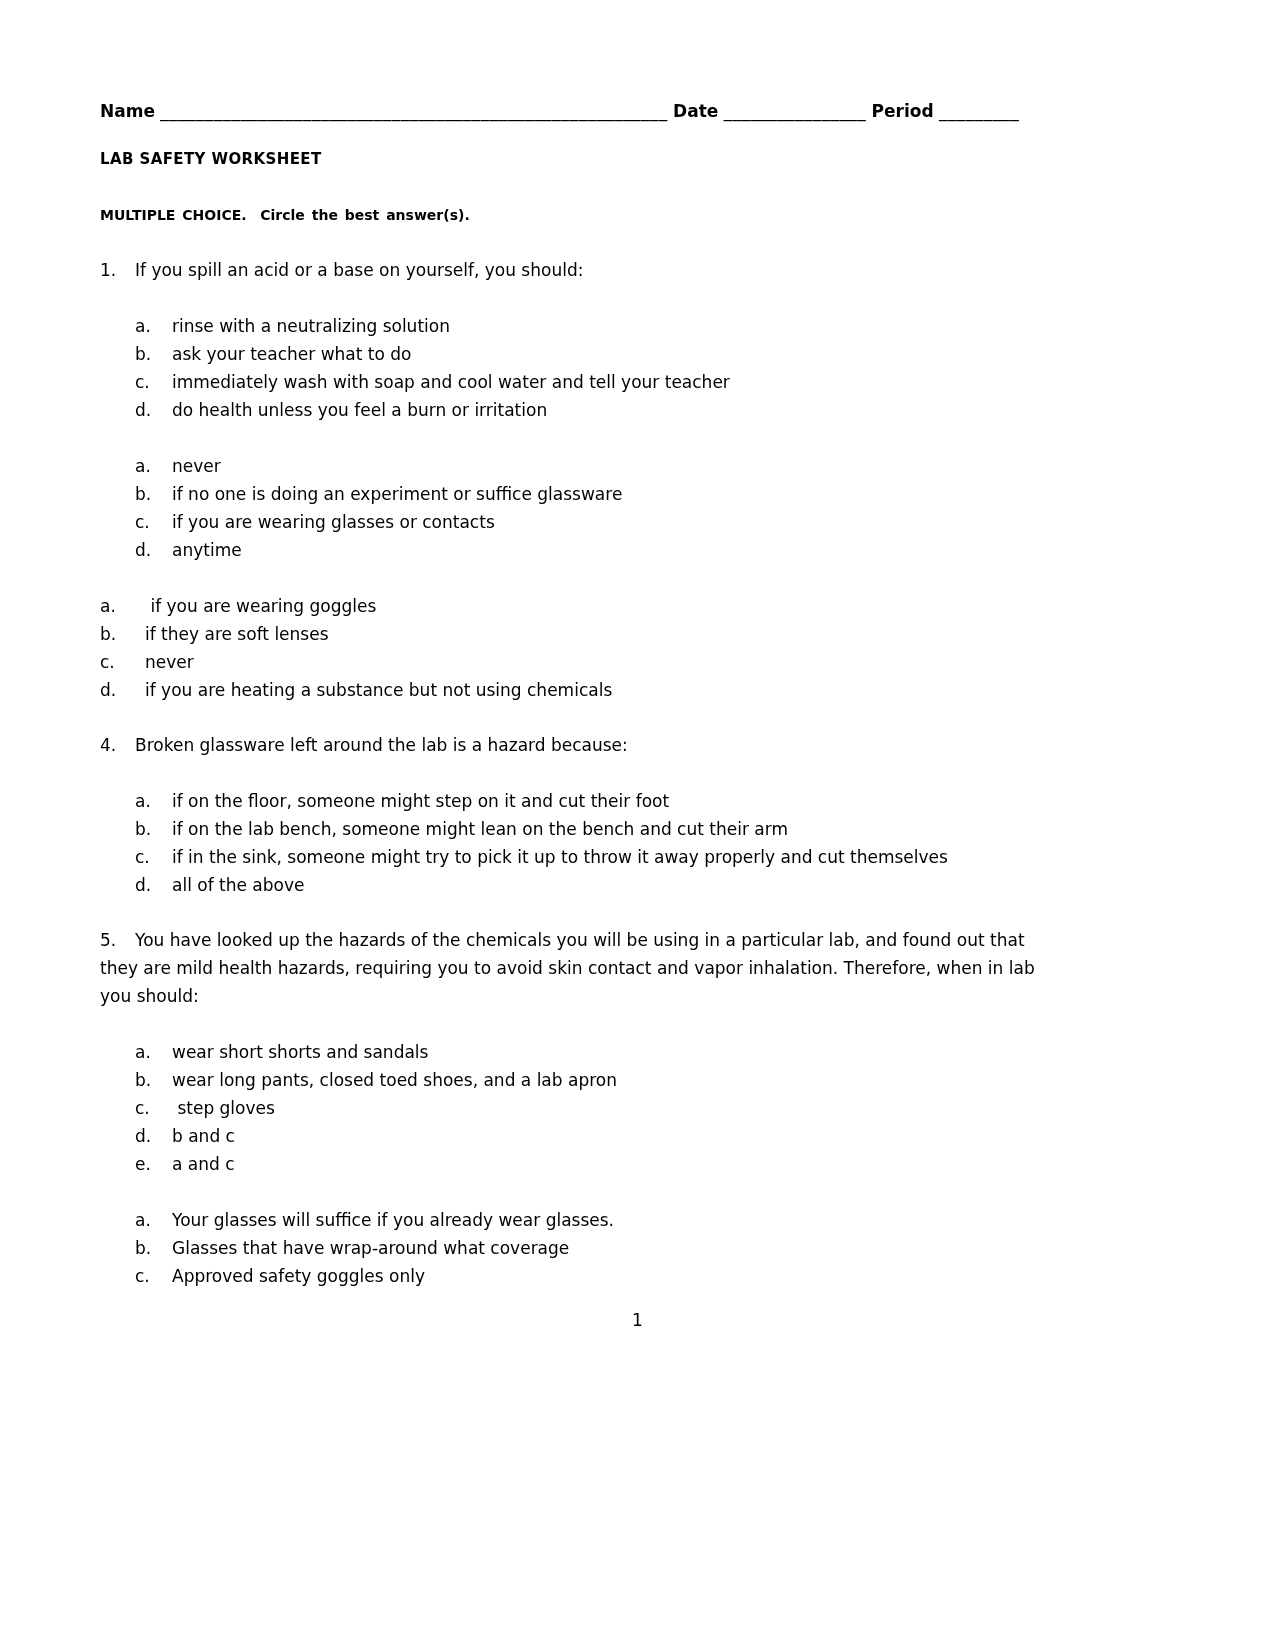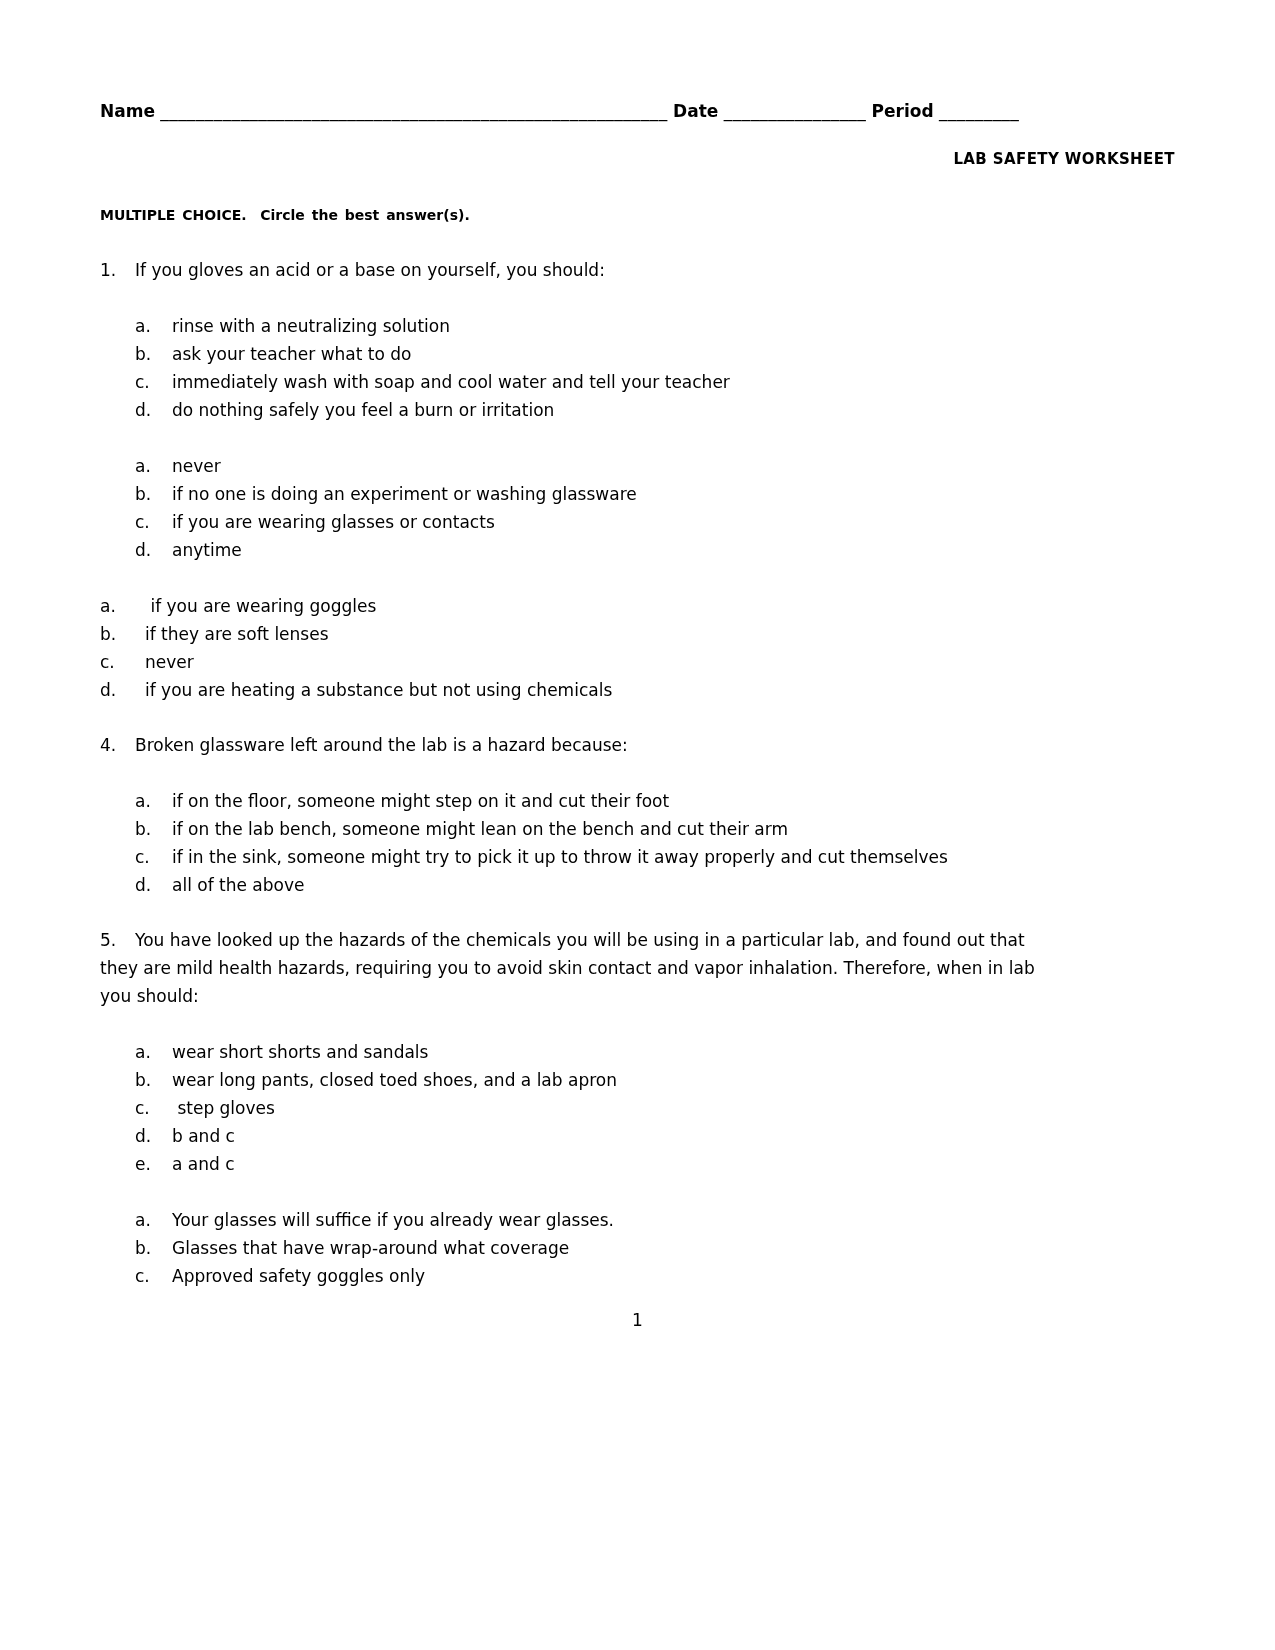--- a/index.html
+++ b/index.html
@@ -14,21 +14,21 @@
     color: #000000;
     background: #ffffff;
     overflow: hidden;
     position: relative;
   }
   .header-line { white-space: nowrap; }
   .header-line .lbl { font-weight: bold; }
   .blank { letter-spacing: 0.4px; }
   .title {
     margin-top: 24px;
-    text-align: right;
+    text-align: left;
     font-weight: bold;
     font-size: 15px;
     line-height: 20px;
     letter-spacing: 0.4px;
   }
   .instructions {
     margin-top: 32px;
     font-weight: bold;
     font-size: 14px;
     line-height: 28px;
@@ -59,49 +59,49 @@
     <span class="lbl">Period</span>
     <span class="blank">_________</span>
   </div>
 
   <div class="title">LAB SAFETY WORKSHEET</div>
 
   <div class="instructions">MULTIPLE CHOICE.  Circle the best answer(s).</div>
 
   <div id="questions">
       <div class="question">
-        <div class="q-line"><span class="q-num">1.</span><span class="q-text">If you gloves an acid or a base on yourself, you should:</span></div>
+        <div class="q-line"><span class="q-num">1.</span><span class="q-text">If you spill an acid or a base on yourself, you should:</span></div>
         <div class="options">
           <div class="option">
             <span class="opt-letter">a.</span>
             <span class="opt-text">rinse with a neutralizing solution</span>
           </div>
           <div class="option">
             <span class="opt-letter">b.</span>
             <span class="opt-text">ask your teacher what to do</span>
           </div>
           <div class="option">
             <span class="opt-letter">c.</span>
             <span class="opt-text">immediately wash with soap and cool water and tell your teacher</span>
           </div>
           <div class="option">
             <span class="opt-letter">d.</span>
-            <span class="opt-text">do nothing safely you feel a burn or irritation</span>
+            <span class="opt-text">do health unless you feel a burn or irritation</span>
           </div>
         </div>
       </div>
       <div class="question">
         <div class="options">
           <div class="option">
             <span class="opt-letter">a.</span>
             <span class="opt-text">never</span>
           </div>
           <div class="option">
             <span class="opt-letter">b.</span>
-            <span class="opt-text">if no one is doing an experiment or washing glassware</span>
+            <span class="opt-text">if no one is doing an experiment or suffice glassware</span>
           </div>
           <div class="option">
             <span class="opt-letter">c.</span>
             <span class="opt-text">if you are wearing glasses or contacts</span>
           </div>
           <div class="option">
             <span class="opt-letter">d.</span>
             <span class="opt-text">anytime</span>
           </div>
         </div>

